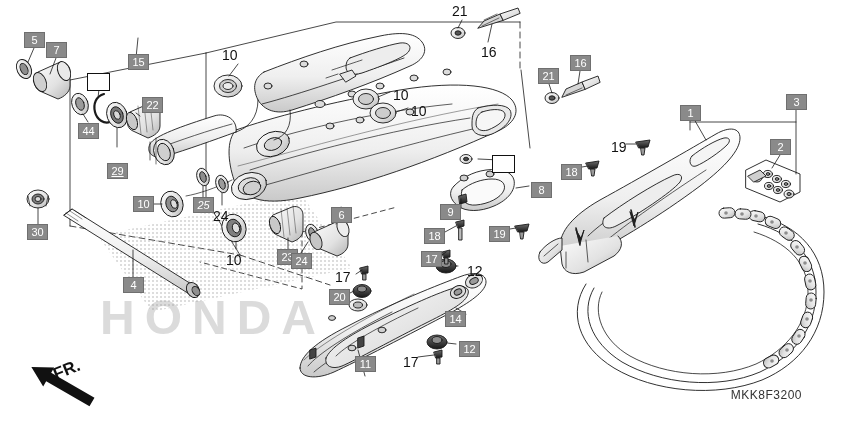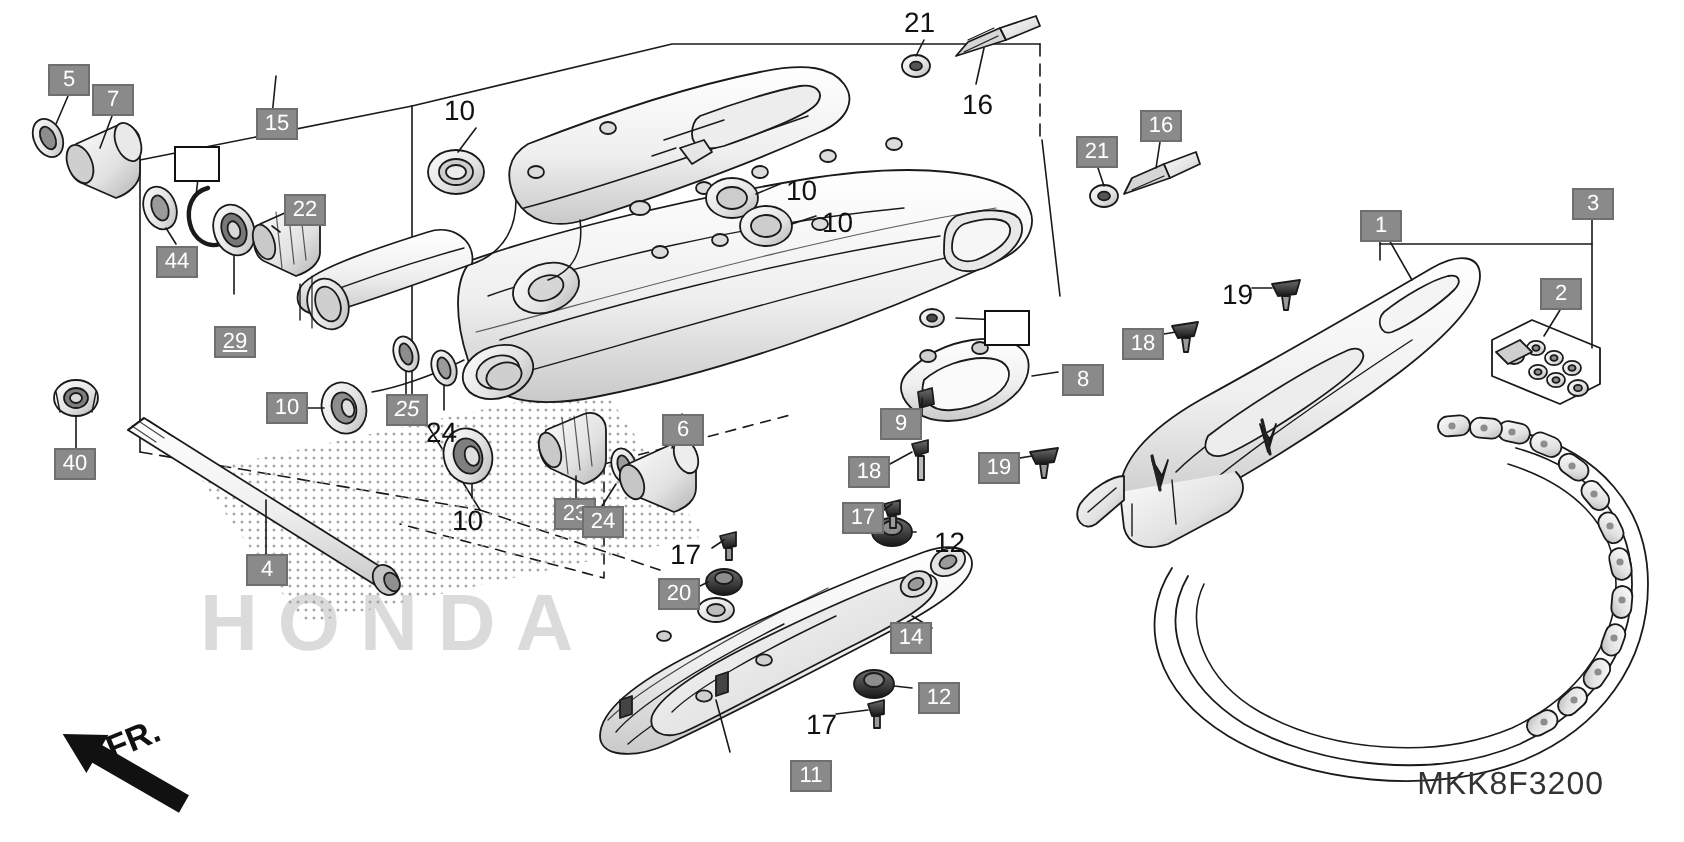--- a/index.html
+++ b/index.html
@@ -17,26 +17,26 @@
     letter-spacing:0px;box-sizing:border-box;
     font-weight:400;
   }
   .chip.blank{background:#ffffff;border:1px solid #111;width:23px;height:18px;}
   .plain{
     position:absolute;color:#111;font-family:"Liberation Sans",sans-serif;
     font-size:14px;line-height:14px;background:transparent;
   }
   #partcode{
     position:absolute;right:40px;bottom:19px;color:#333;
-    font-family:"Liberation Sans",sans-serif;font-size:16px;letter-spacing:.5px;margin-top:48px;
+    font-family:"Liberation Sans",sans-serif;font-size:12px;letter-spacing:.5px;margin-top:48px;
   }
   #frmark{position:absolute;left:12px;top:358px;width:108px;height:58px;}
   .wm{
     position:absolute;color:#bfbfbf;font-family:"Liberation Sans",sans-serif;
-    font-weight:700;letter-spacing:10px;font-size:40px;
+    font-weight:700;letter-spacing:10px;font-size:48px;
     opacity:.55;user-select:none;
   }
 </style>
 </head>
 <body>
 
 <div id="sheet">
 
   <div class="wm" style="left:100px;top:290px;">HONDA</div>
 
@@ -539,36 +539,36 @@
   <div class="chip" style="left:126px;top:97px;margin-left:16px;">22</div>
   <div class="chip blank" style="left:87px;top:73px;"></div>
   <div class="chip blank" style="left:492px;top:155px;"></div>
   <div class="chip" style="left:133px;top:196px;">10</div>
   <div class="chip" style="left:193px;top:197px;font-style:italic;">25</div>
   <div class="plain" style="left:213px;top:209px;">24</div>
   <div class="plain" style="left:226px;top:253px;">10</div>
   <div class="chip" style="left:277px;top:249px;">23</div>
   <div class="chip" style="left:291px;top:253px;">24</div>
   <div class="chip" style="left:331px;top:207px;">6</div>
-  <div class="chip" style="left:27px;top:224px;">40</div>
+  <div class="chip" style="left:27px;top:224px;">30</div>
   <div class="chip" style="left:123px;top:277px;">4</div>
   <div class="chip" style="left:531px;top:182px;">8</div>
   <div class="chip" style="left:440px;top:204px;">9</div>
   <div class="chip" style="left:424px;top:228px;">18</div>
   <div class="chip" style="left:561px;top:164px;">18</div>
   <div class="plain" style="left:611px;top:140px;">19</div>
   <div class="chip" style="left:489px;top:226px;">19</div>
   <div class="chip" style="left:421px;top:251px;">17</div>
   <div class="plain" style="left:335px;top:270px;">17</div>
   <div class="plain" style="left:403px;top:355px;">17</div>
   <div class="chip" style="left:329px;top:289px;">20</div>
   <div class="plain" style="left:467px;top:264px;">12</div>
   <div class="chip" style="left:459px;top:341px;">12</div>
   <div class="chip" style="left:445px;top:311px;">14</div>
-  <div class="chip" style="left:355px;top:380px;margin-left:40px;">11</div>
+  <div class="chip" style="left:355px;top:356px;">11</div>
 
   <svg id="frmark" viewBox="0 0 108 58">
     <g transform="rotate(30 54 29)">
       <path d="M14,29 L34,18 L34,24 L84,24 L84,34 L34,34 L34,40 Z" fill="#111"></path>
     </g>
     <text x="44" y="22" transform="rotate(-22 44 22)" font-family="Liberation Sans, sans-serif" font-size="17" font-weight="700" fill="#111">FR.</text>
   </svg>
 
   <div id="partcode">MKK8F3200</div>
 

